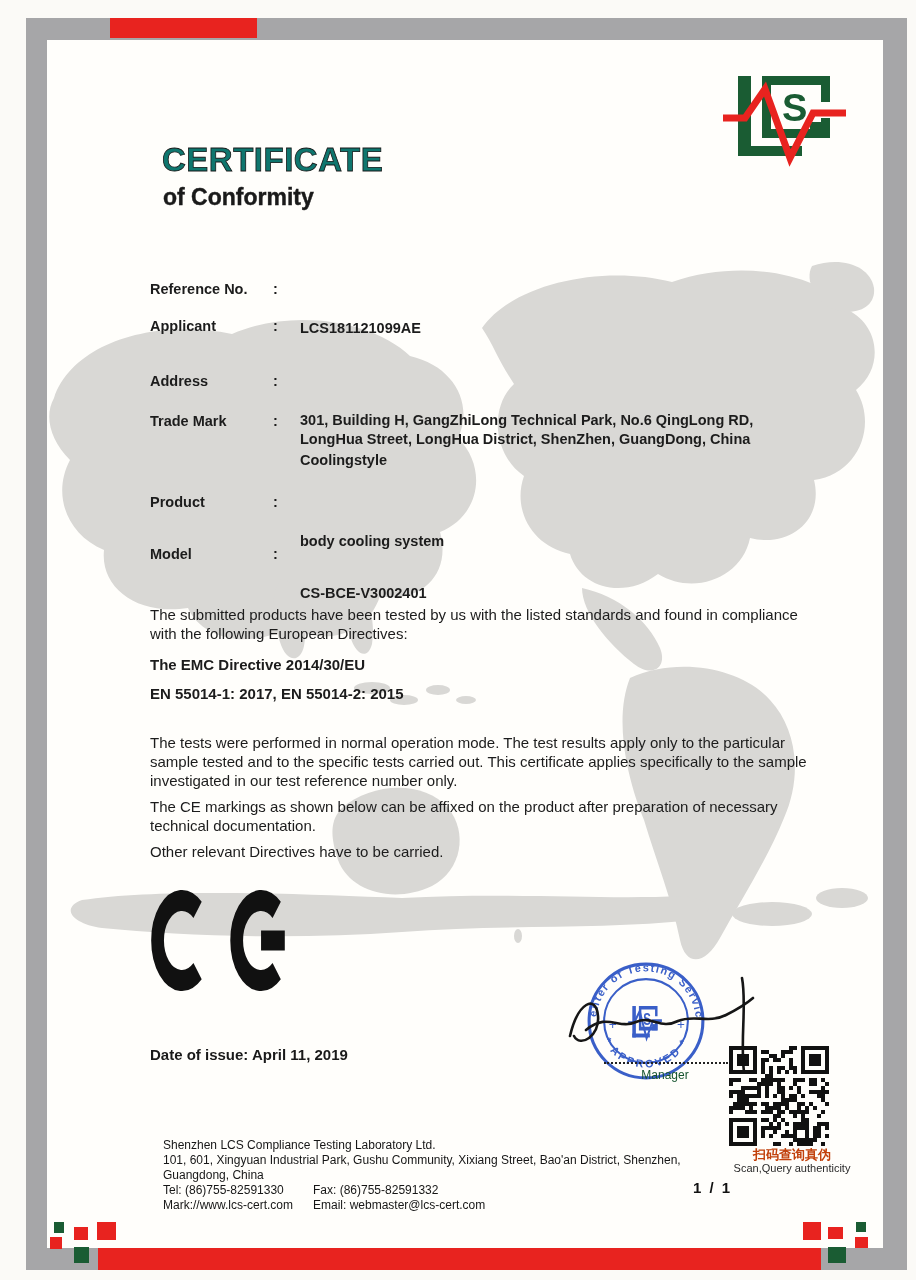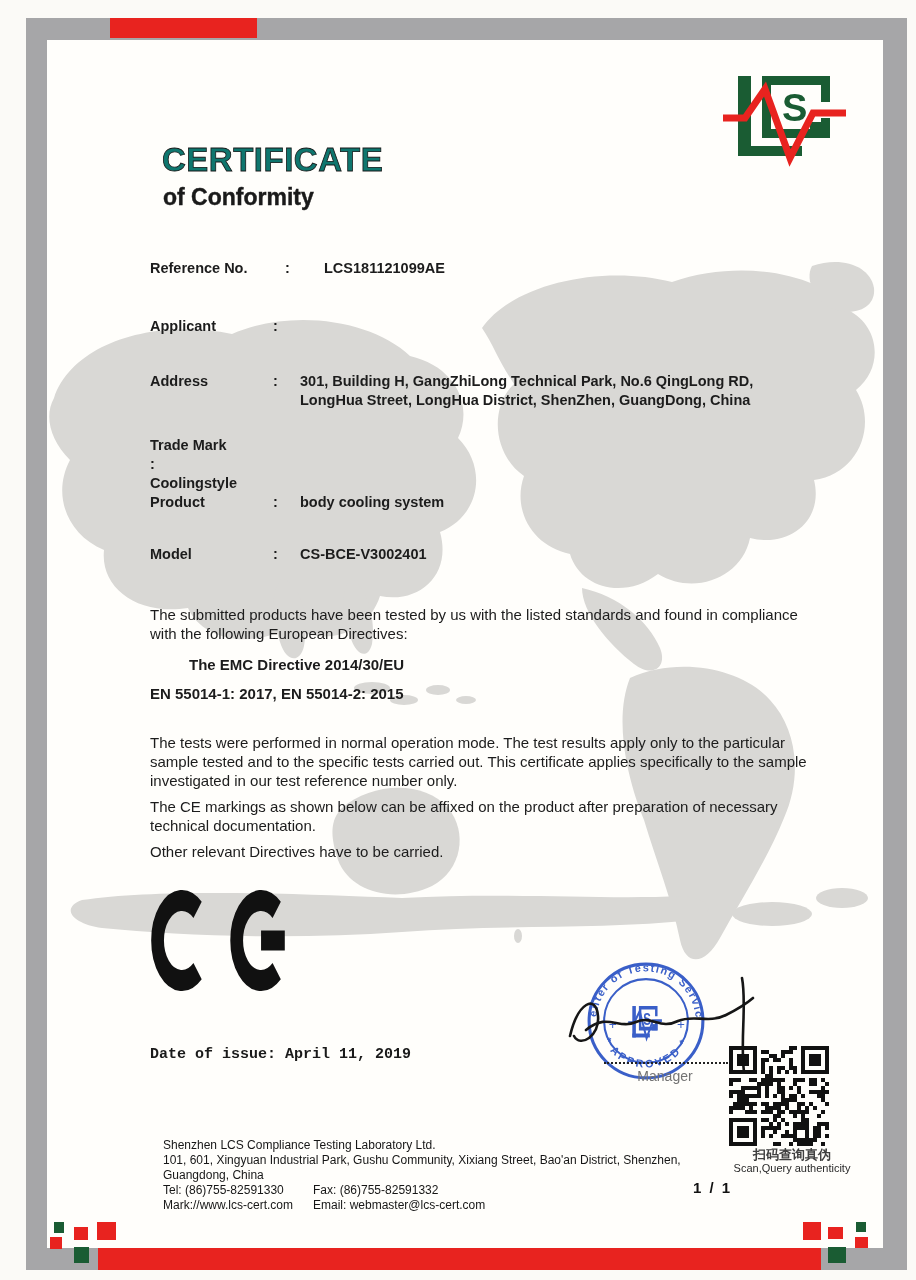--- a/index.html
+++ b/index.html
@@ -13,27 +13,27 @@
   .bar{position:absolute;background:#a6a6a8;}
   .red{background:#e8231f;}
   .green{background:#1a5c33;}
   .page{position:absolute;left:47px;top:40px;width:836px;height:1208px;background:#fffefb;}
   
   .title{position:absolute;left:162px;top:141px;font-size:33px;font-weight:bold;letter-spacing:.5px;color:#0f766e;-webkit-text-stroke:.8px #161616;}
   .subtitle{position:absolute;left:163px;top:184px;font-size:23px;font-weight:bold;color:#1a1a1a;-webkit-text-stroke:.4px #1a1a1a;}
   .field{position:absolute;left:150px;width:680px;display:flex;font-size:14.5px;font-weight:bold;line-height:19px;color:#1c1c1c;}
   .field .lbl{width:123px;flex:none;}
   .field .col{width:27px;flex:none;}
-  .field .val{width:500px;}
+  .field .val{width:500px;margin-top:39px;}
   .para{position:absolute;left:150px;width:672px;font-size:15px;line-height:19px;color:#1c1c1c;}
   .para.b{font-weight:bold;}
-  .dateline{position:absolute;left:150px;top:1046px;font-size:15px;font-weight:bold;color:#1a1a1a;font-family:Liberation Mono, monospace;}
+  .dateline{position:absolute;left:150px;top:1046px;font-size:15px;font-weight:bold;color:#1a1a1a;}
   .dotline{position:absolute;left:604px;top:1062px;width:124px;border-top:2.5px dotted #222;}
-  .manager{position:absolute;left:618px;top:1068px;width:94px;text-align:center;font-size:14px;color:#737373;}
-  .qr-cap-cn{position:absolute;left:702px;top:1146px;width:180px;text-align:center;font-size:13px;font-weight:bold;color:#404040;}
+  .manager{position:absolute;left:618px;top:1068px;width:94px;text-align:center;font-size:12px;color:#14532d;}
+  .qr-cap-cn{position:absolute;left:702px;top:1146px;width:180px;text-align:center;font-size:13px;font-weight:bold;color:#c2410c;}
   .qr-cap-en{position:absolute;left:702px;top:1162px;width:180px;text-align:center;font-size:11px;color:#2a2a2a;}
   .footer{position:absolute;left:163px;top:1138px;font-size:12px;line-height:15px;color:#161616;width:520px;}
   .frow{display:flex;}
   .frow .c1{width:150px;flex:none;}
   .pagenum{position:absolute;left:693px;top:1179px;font-size:15px;font-weight:bold;letter-spacing:2px;color:#111;}
   svg{display:block;}
   .stampwrap{position:absolute;left:586px;top:961px;width:120px;height:120px;opacity:.92;}
   .sigwrap{position:absolute;left:556px;top:972px;width:212px;height:106px;}
   .qrwrap{position:absolute;left:729px;top:1046px;width:100px;height:100px;}
 </style>
@@ -81,52 +81,52 @@
       <path d="M42,4 H110 V30 H101 V13 H51 V57 H101 V46 H110 V66 H42 Z"></path>
       <rect x="90" y="50" width="20" height="16"></rect>
     </g>
     <text x="62" y="49" font-size="38" font-weight="bold" fill="#1a5c33" font-family="Liberation Sans, sans-serif">S</text>
     <polyline points="3,46 25,46 45,17 70,86 93,41 126,41" fill="none" stroke="#e8231f" stroke-width="7"></polyline>
   </svg>
 
   <div class="title">CERTIFICATE</div>
   <div class="subtitle">of Conformity</div>
 
-  <div class="field" style="top:259px;gap:12px;">
+  <div class="field" style="top:280px;">
     <span class="lbl">Reference No.</span>
     <span class="col">:</span>
     <span class="val">LCS181121099AE</span>
   </div>
   <div class="field" style="top:317px;">
     <span class="lbl">Applicant</span>
     <span class="col">:</span>
   </div>
   <div class="field" style="top:372px;">
     <span class="lbl">Address</span>
     <span class="col">:</span>
     <span class="val">301, Building H, GangZhiLong Technical Park, No.6 QingLong RD, LongHua Street, LongHua District, ShenZhen, GuangDong, China</span>
   </div>
-  <div class="field" style="top:436px;flex-direction:column;">
+  <div class="field" style="top:412px;">
     <span class="lbl">Trade Mark</span>
     <span class="col">:</span>
     <span class="val">Coolingstyle</span>
   </div>
   <div class="field" style="top:493px;">
     <span class="lbl">Product</span>
     <span class="col">:</span>
     <span class="val">body cooling system</span>
   </div>
   <div class="field" style="top:545px;">
     <span class="lbl">Model</span>
     <span class="col">:</span>
     <span class="val">CS-BCE-V3002401</span>
   </div>
 
   <div class="para" style="top:605px;">The submitted products have been tested by us with the listed standards and found in compliance with the following European Directives:</div>
-  <div class="para b" style="top:655px;margin-left:39px;">The EMC Directive 2014/30/EU</div>
+  <div class="para b" style="top:655px;">The EMC Directive 2014/30/EU</div>
   <div class="para b" style="top:684px;">EN 55014-1: 2017, EN 55014-2: 2015</div>
   <div class="para" style="top:733px;">The tests were performed in normal operation mode. The test results apply only to the particular sample tested and to the specific tests carried out. This certificate applies specifically to the sample investigated in our test reference number only.</div>
   <div class="para" style="top:797px;">The CE markings as shown below can be affixed on the product after preparation of necessary technical documentation.</div>
   <div class="para" style="top:842px;">Other relevant Directives have to be carried.</div>
 
   <svg class="abs" style="left:150px;top:888px;" width="143" height="105" viewBox="0 0 235 105" preserveAspectRatio="none">
     <g fill="none" stroke="#111" stroke-width="21">
       <path d="M 78.2,21.9 A 40,40 0 1 0 78.2,83.1"></path>
       <path d="M 208.2,21.9 A 40,40 0 1 0 208.2,83.1"></path>
     </g>

